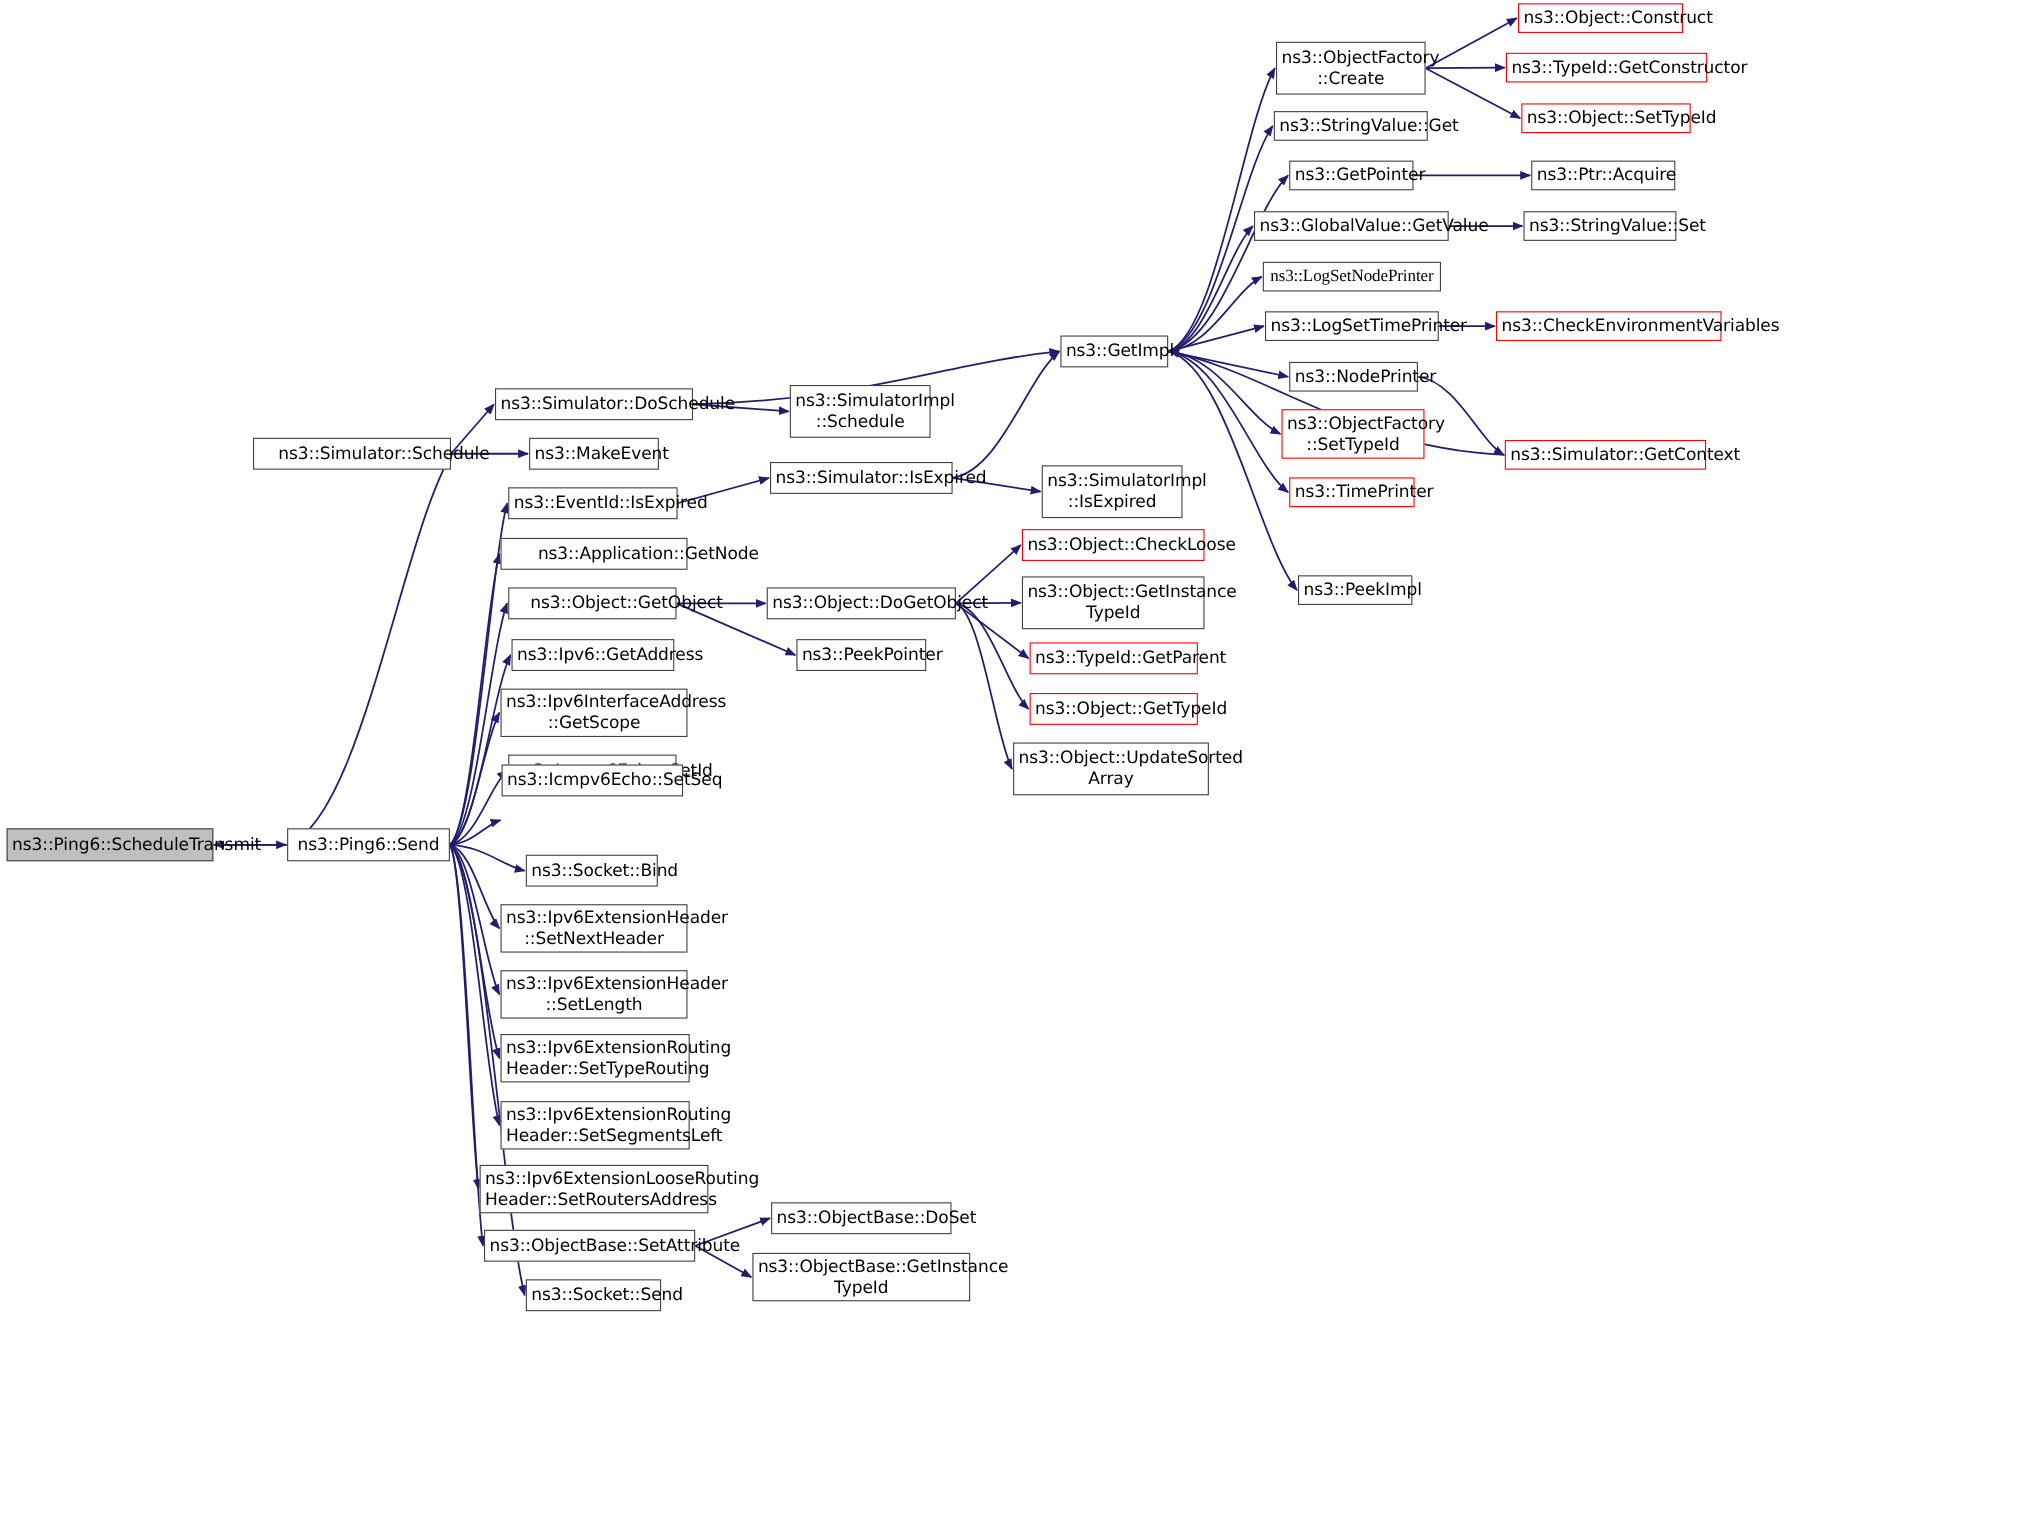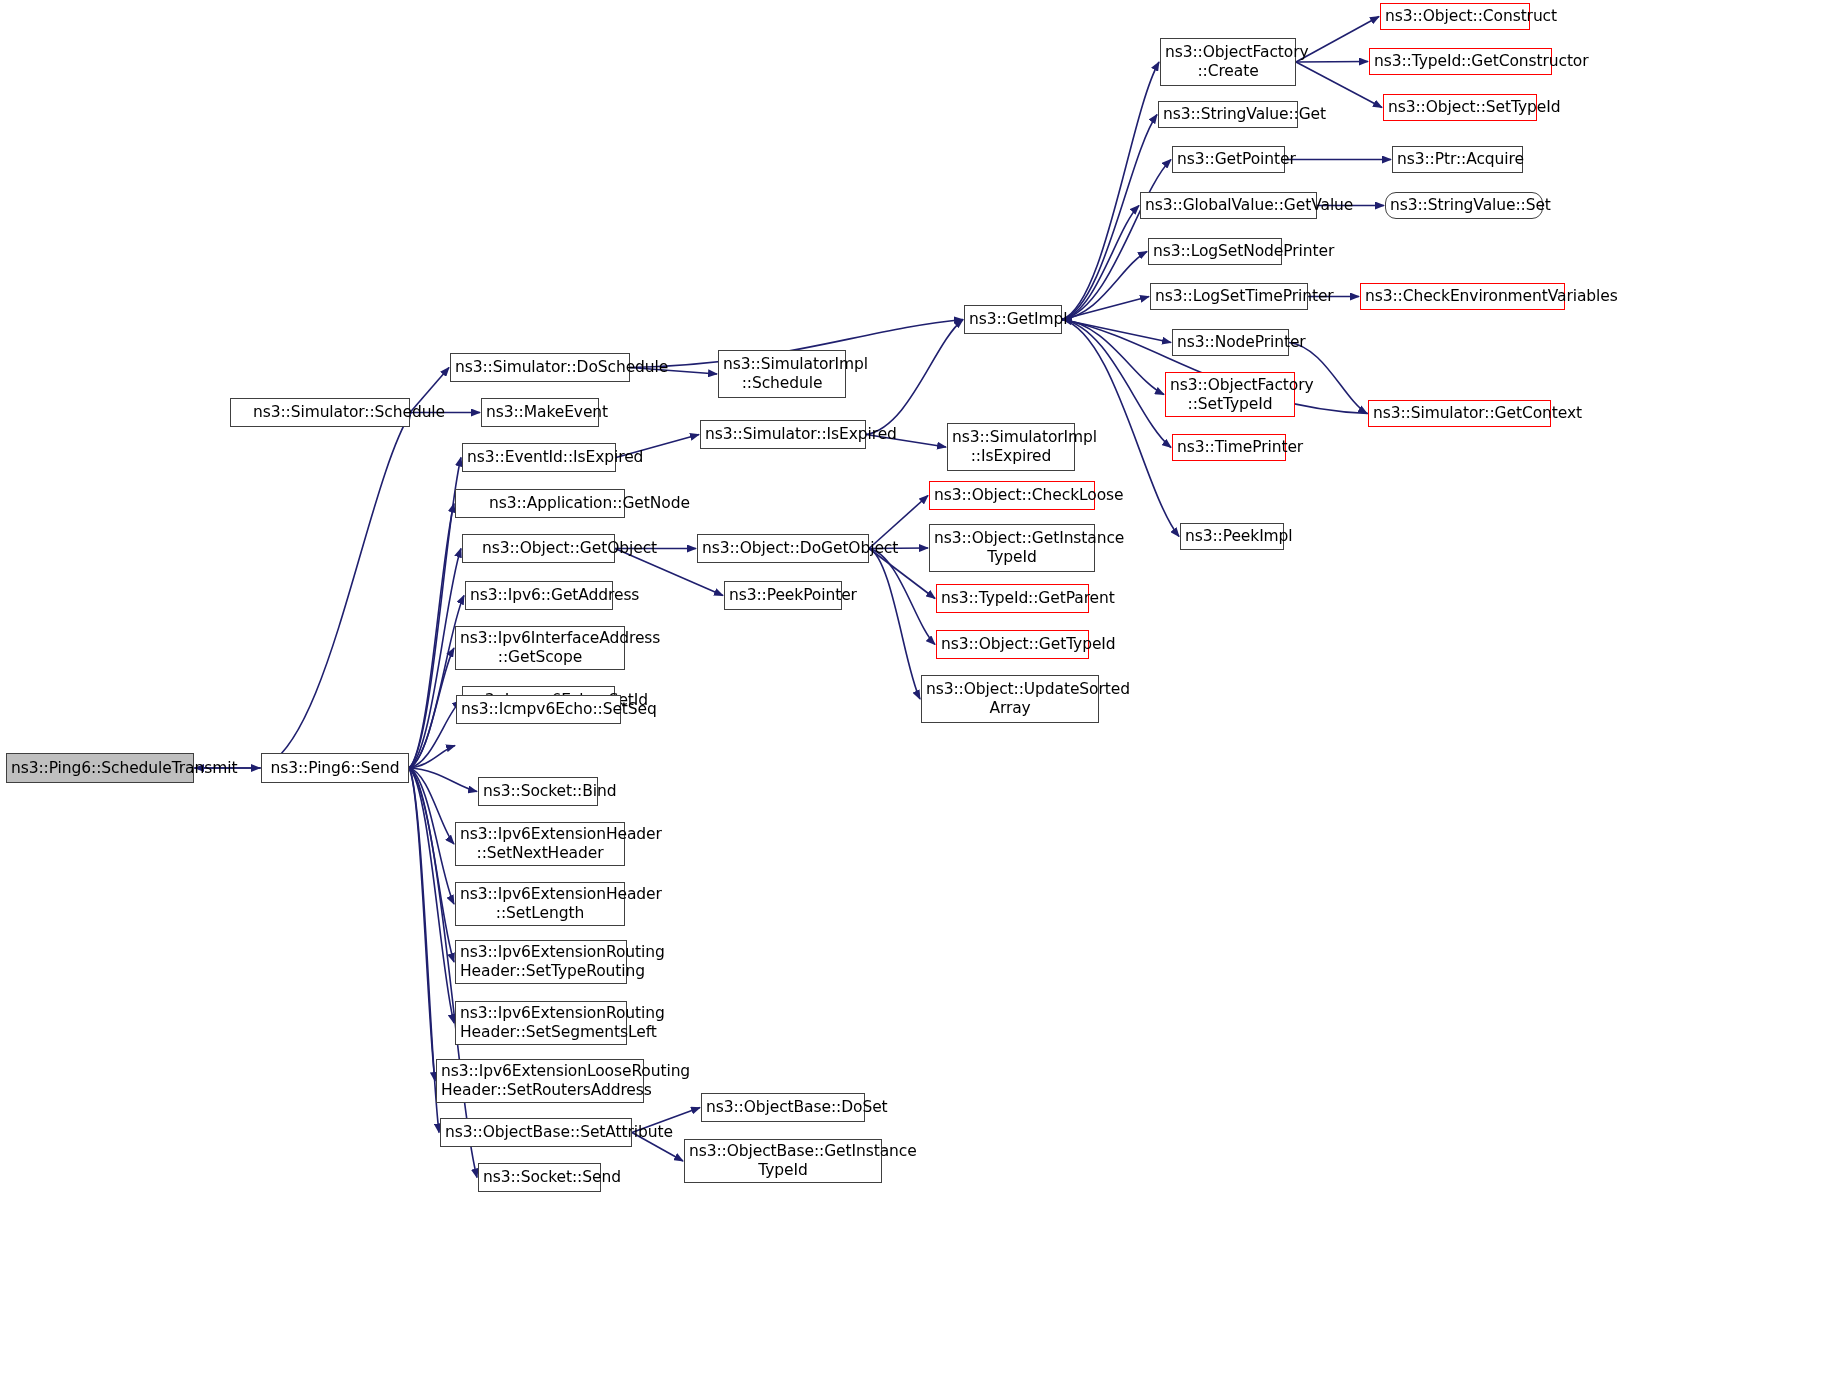--- a/index.html
+++ b/index.html
@@ -163,28 +163,28 @@
       <div class="node" style="left: 701px; top: 1093px; width: 164px; height: 29px;"><span class="node-label">ns3::ObjectBase::DoSet</span></div>
       <div class="node" style="left: 684px; top: 1139px; width: 198px; height: 44px;"><span class="node-label">ns3::ObjectBase::GetInstance
 TypeId</span></div>
       <div class="node" style="left: 478px; top: 1163px; width: 123px; height: 29px;"><span class="node-label">ns3::Socket::Send</span></div>
       <div class="node" style="left: 964px; top: 305px; width: 98px; height: 29px;"><span class="node-label">ns3::GetImpl</span></div>
       <div class="node" style="left: 1160px; top: 38px; width: 136px; height: 48px;"><span class="node-label">ns3::ObjectFactory
 ::Create</span></div>
       <div class="node" style="left: 1158px; top: 101px; width: 140px; height: 27px;"><span class="node-label">ns3::StringValue::Get</span></div>
       <div class="node" style="left: 1172px; top: 146px; width: 113px; height: 27px;"><span class="node-label">ns3::GetPointer</span></div>
       <div class="node" style="left: 1140px; top: 192px; width: 177px; height: 27px;"><span class="node-label">ns3::GlobalValue::GetValue</span></div>
-      <div class="node" style="left: 1148px; top: 238px; width: 134px; height: 27px;"><span class="node-label">ns3::LogSetNodePrinter</span></div>
+      <div class="node" style="left: 1148px; top: 238px; width: 162px; height: 27px; font-family: Liberation Serif, serif;"><span class="node-label">ns3::LogSetNodePrinter</span></div>
       <div class="node" style="left: 1150px; top: 283px; width: 158px; height: 27px;"><span class="node-label">ns3::LogSetTimePrinter</span></div>
       <div class="node" style="left: 1172px; top: 329px; width: 117px; height: 27px;"><span class="node-label">ns3::NodePrinter</span></div>
       <div class="node red" style="left: 1165px; top: 372px; width: 130px; height: 45px;"><span class="node-label">ns3::ObjectFactory
 ::SetTypeId</span></div>
       <div class="node red" style="left: 1172px; top: 434px; width: 114px; height: 27px;"><span class="node-label">ns3::TimePrinter</span></div>
       <div class="node" style="left: 1180px; top: 523px; width: 104px; height: 27px;"><span class="node-label">ns3::PeekImpl</span></div>
       <div class="node red" style="left: 1380px; top: 3px; width: 150px; height: 27px;"><span class="node-label">ns3::Object::Construct</span></div>
       <div class="node red" style="left: 1369px; top: 48px; width: 183px; height: 27px;"><span class="node-label">ns3::TypeId::GetConstructor</span></div>
       <div class="node red" style="left: 1383px; top: 94px; width: 154px; height: 27px;"><span class="node-label">ns3::Object::SetTypeId</span></div>
       <div class="node" style="left: 1392px; top: 146px; width: 131px; height: 27px;"><span class="node-label">ns3::Ptr::Acquire</span></div>
-      <div class="node" style="left: 1385px; top: 192px; width: 158px; height: 27px; border-radius: 11px;"><span class="node-label">ns3::StringValue::Set</span></div>
+      <div class="node" style="left: 1385px; top: 192px; width: 139px; height: 27px;"><span class="node-label">ns3::StringValue::Set</span></div>
       <div class="node red" style="left: 1360px; top: 283px; width: 205px; height: 27px;"><span class="node-label">ns3::CheckEnvironmentVariables</span></div>
       <div class="node red" style="left: 1368px; top: 400px; width: 183px; height: 27px;"><span class="node-label">ns3::Simulator::GetContext</span></div>
     </div>
 </div>
 
 </body></html>

